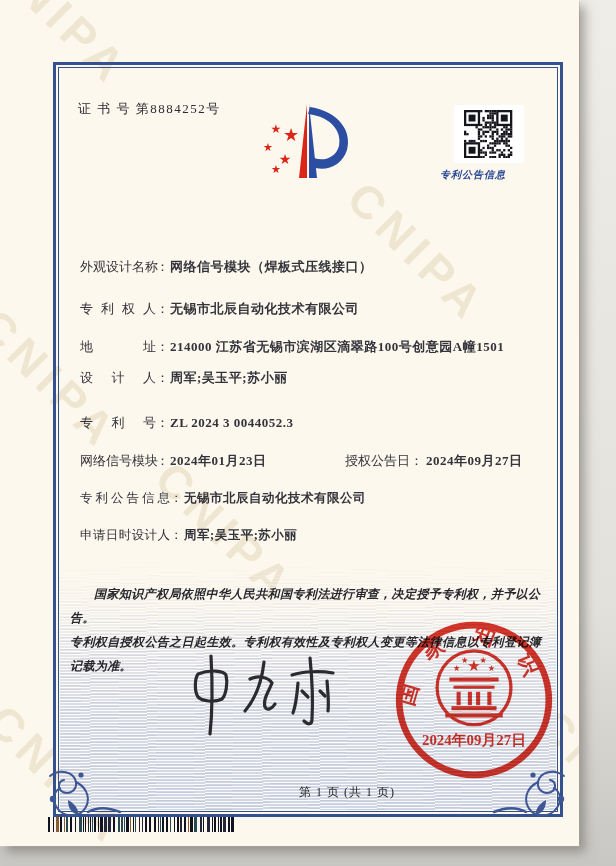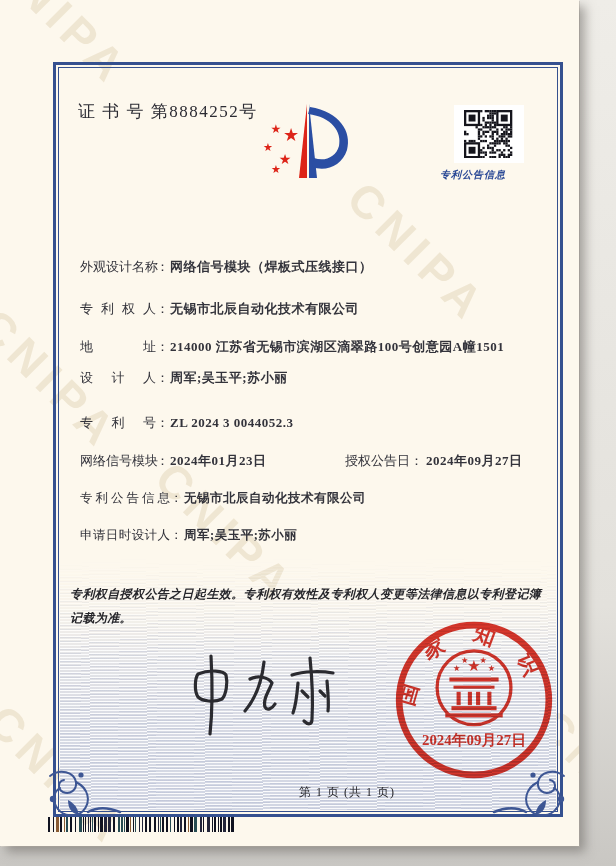--- a/index.html
+++ b/index.html
@@ -30,21 +30,21 @@
   .guilloche{
     position:absolute;left:4px;right:4px;bottom:4px;height:252px;
     background:
       repeating-linear-gradient(179deg, rgba(255,255,255,.9) 0 1px, rgba(255,255,255,0) 1px 3px),
       repeating-linear-gradient(1.5deg, rgba(130,142,180,.18) 0 1px, rgba(130,142,180,0) 1px 4px),
       linear-gradient(180deg, rgba(211,214,227,0) 0%, rgba(211,214,227,.45) 30%, rgba(209,213,226,.85) 65%, #d2d6e3 100%);
     -webkit-mask-image:linear-gradient(180deg,transparent 0,#000 38%);
     mask-image:linear-gradient(180deg,transparent 0,#000 38%);
   }
   .cert-number{
-    position:absolute;left:78px;top:100px;font-size:17px;color:#2b2b33;letter-spacing:1.5px;
+    position:absolute;left:78px;top:100px;font-size:13px;color:#2b2b33;letter-spacing:1.5px;
   }
   .logo{position:absolute;left:250px;top:100px;width:120px;height:88px;}
   .qr-wrap{position:absolute;left:454px;top:105px;width:70px;height:58px;background:#fff;display:flex;align-items:center;justify-content:center;}
   .qr-caption{
     position:absolute;left:440px;top:168px;width:98px;text-align:left;
     font-size:10px;font-style:italic;color:#2c4a96;letter-spacing:1px;font-weight:bold;
   }
   .title{
     position:absolute;left:53px;top:182px;width:504px;text-align:center;
     font-size:29px;font-weight:bold;color:#0e0e10;letter-spacing:8px;
@@ -293,20 +293,21 @@
     </div>
     <div class="frow r6">
       <span class="flabel">专利公告信息</span><span class="fcolon">：</span><span class="fvalue">无锡市北辰自动化技术有限公司</span>
     </div>
     <div class="frow r7">
       <span class="flabel">申请日时设计人</span><span class="fcolon">：</span><span class="fvalue">周军;吴玉平;苏小丽</span>
     </div>
   </div>
 
   <div class="statement">
+    <div class="l1">国家知识产权局依照中华人民共和国专利法进行审查，决定授予专利权，并予以公告。</div>
     <div class="l2">专利权自授权公告之日起生效。专利权有效性及专利权人变更等法律信息以专利登记簿记载为准。</div>
   </div>
 
 
   <svg class="signature" viewBox="0 0 172 98" fill="none" stroke="#1b1b20" stroke-width="3.2" stroke-linecap="round" stroke-linejoin="round" opacity="0.92">
     <path d="M18,30 C30,25 44,27 46,31 C48,39 46,51 42,55 C34,59 22,57 18,53 C14,47 15,34 18,30 Z"></path>
     <path d="M31,12 C32,30 33,62 30,90"></path>
     <path d="M84,18 C82,36 76,54 65,67"></path>
     <path d="M70,35 C78,31 88,33 92,39 C88,49 83,55 85,63 C87,67 92,65 95,60"></path>
     <path d="M112,31 C124,27 142,27 153,29"></path>

